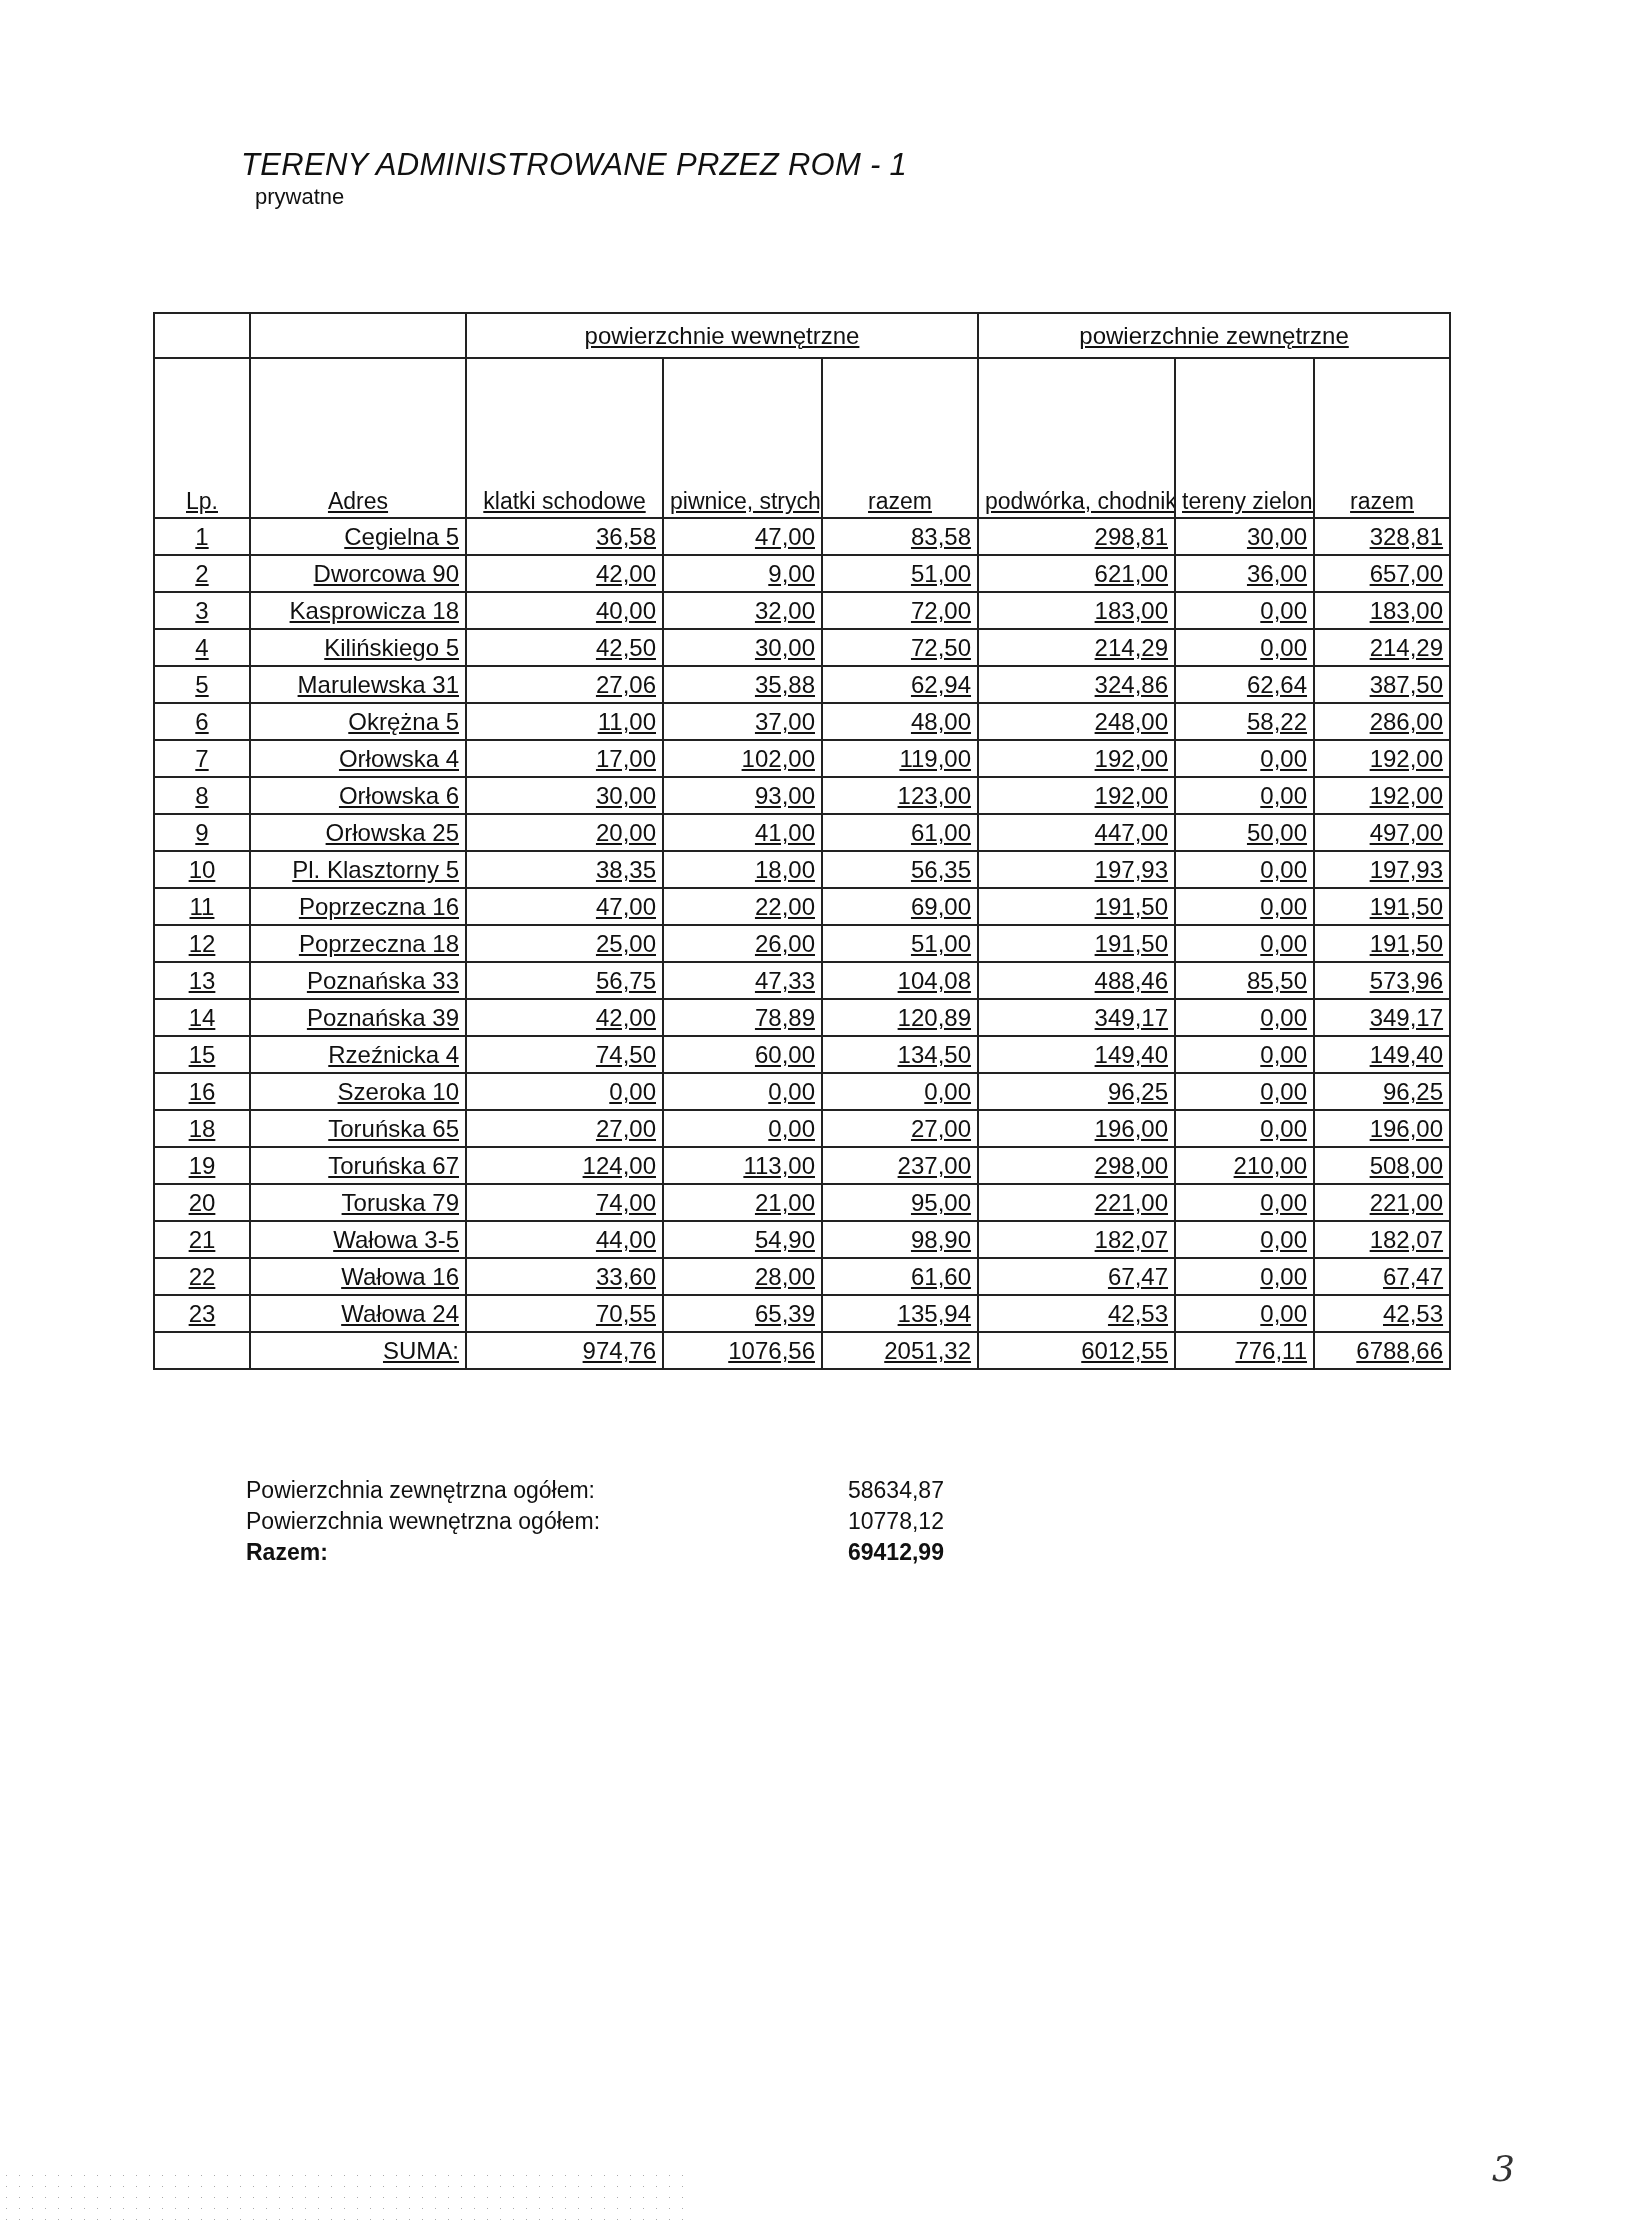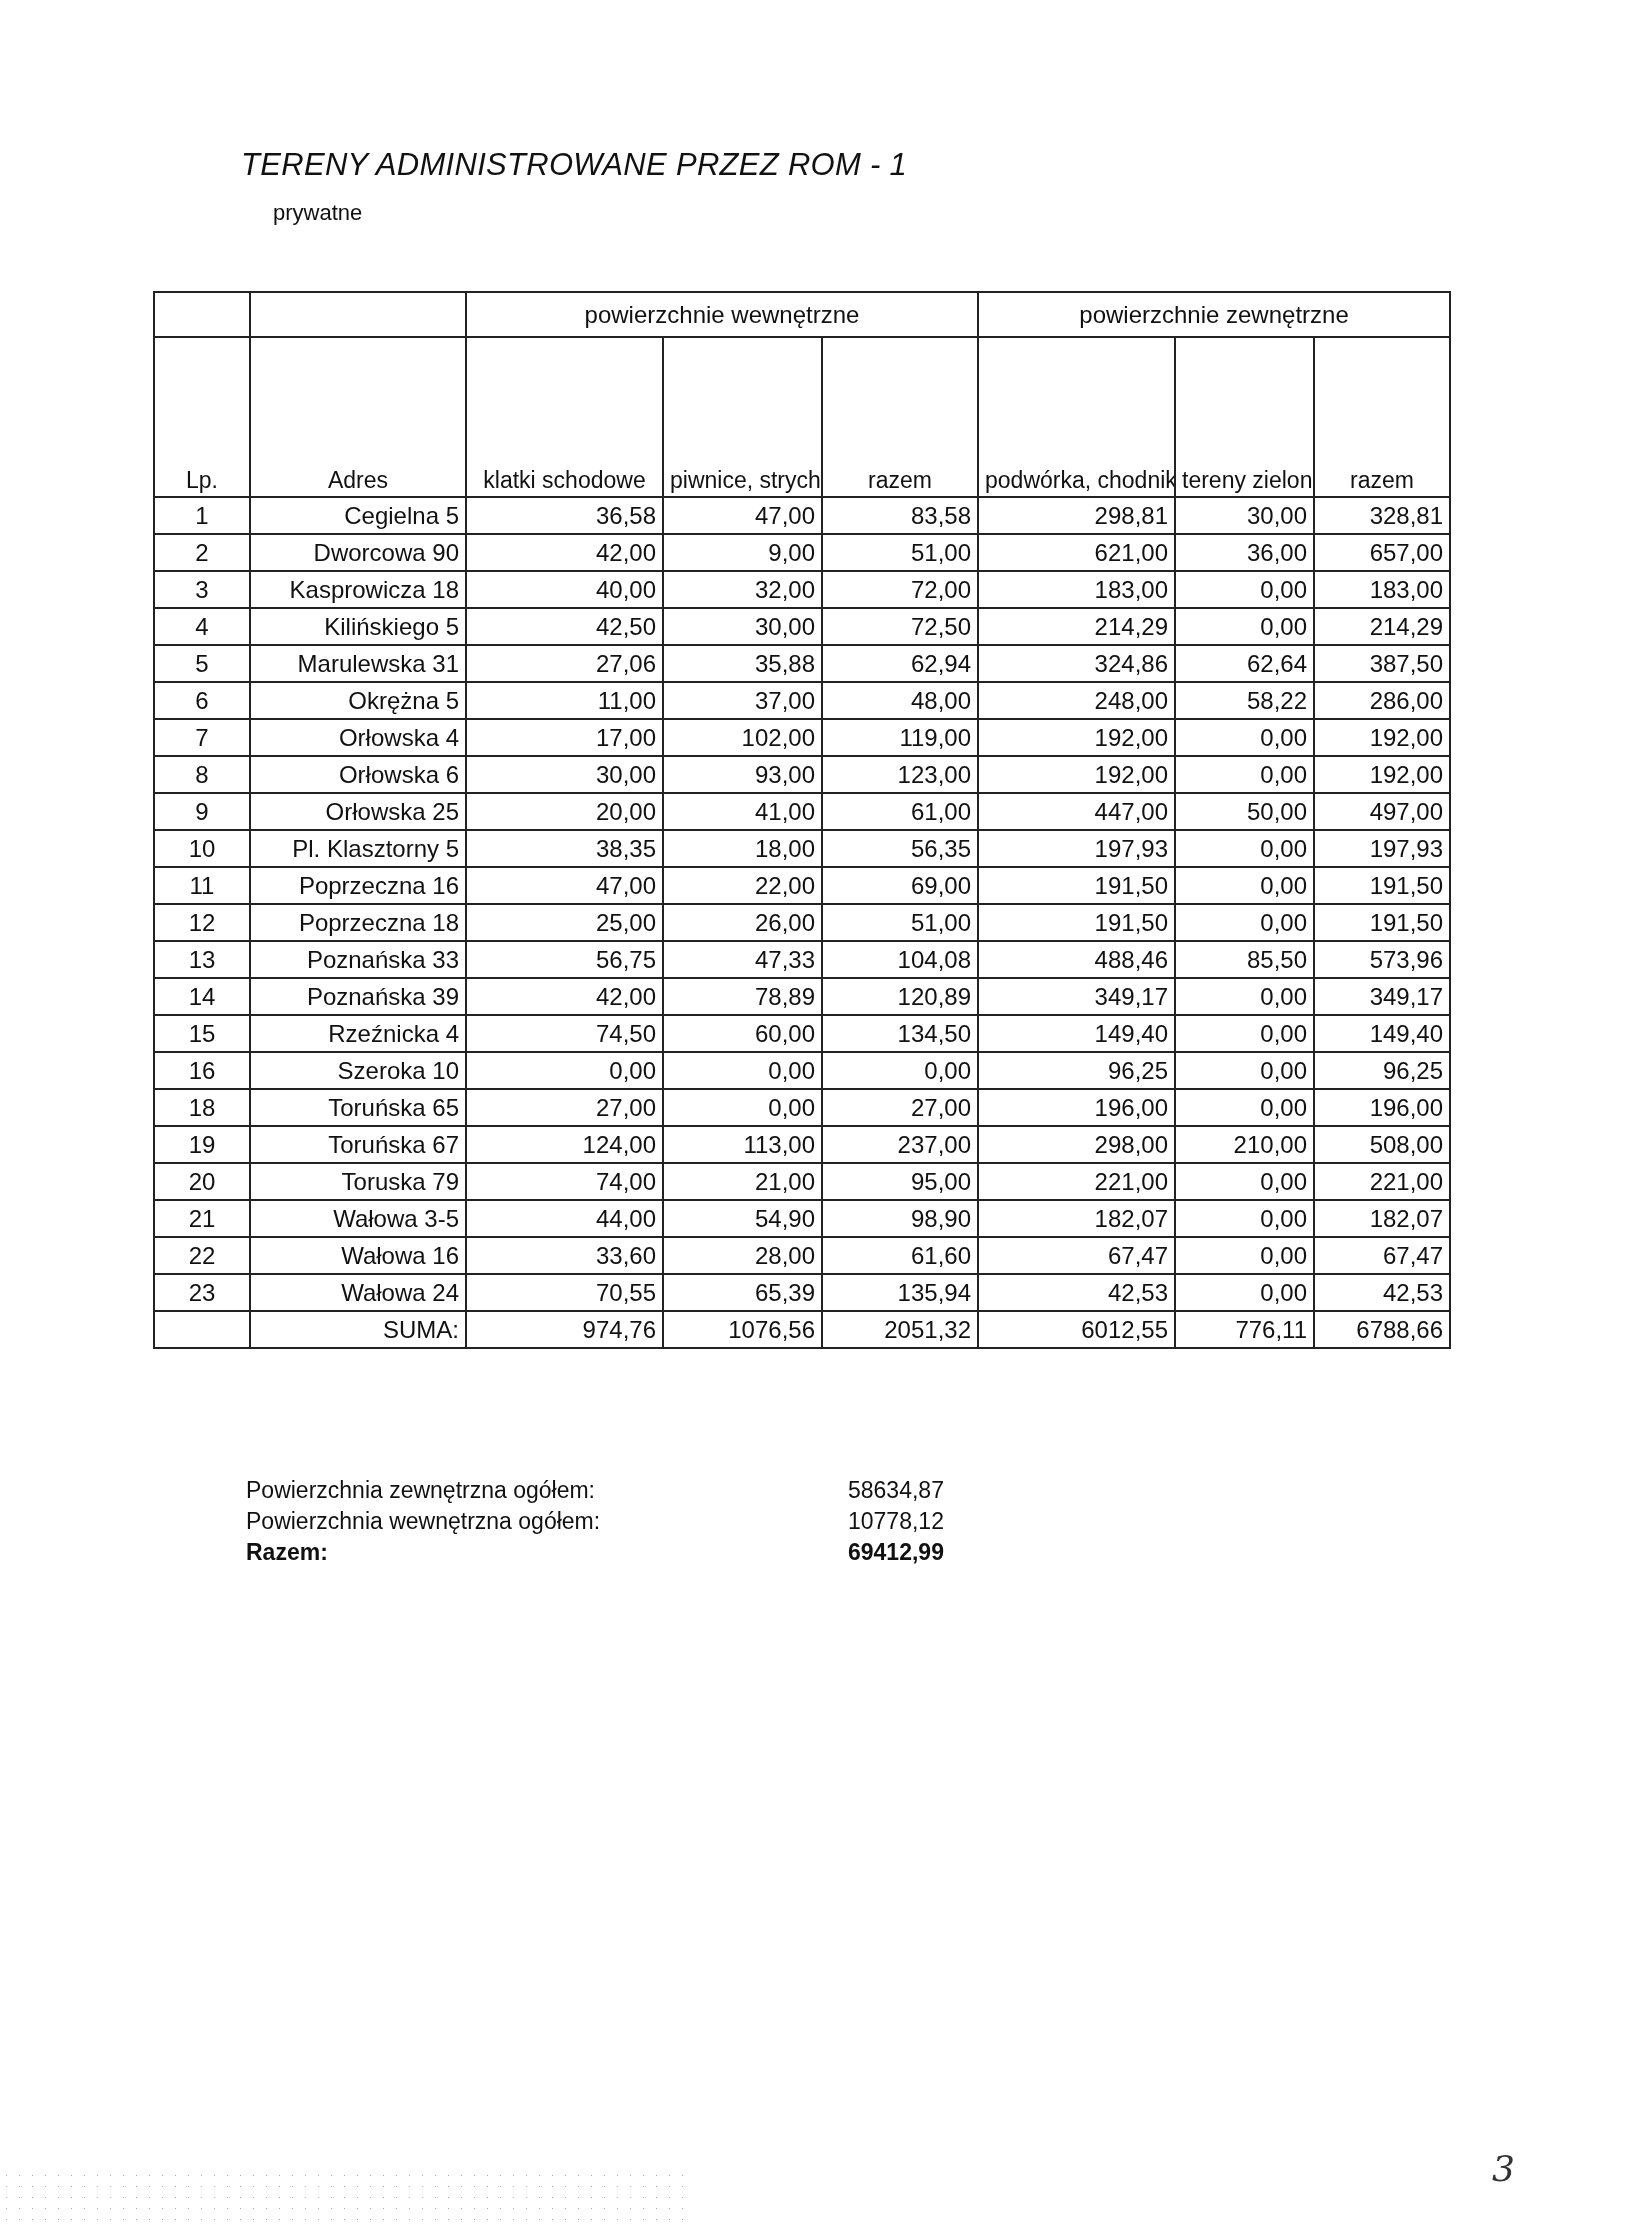--- a/index.html
+++ b/index.html
@@ -5,26 +5,27 @@
   html, body { margin: 0; padding: 0; background: #ffffff; }
   body {
     width: 1647px; height: 2229px; position: relative; overflow: hidden;
     font-family: "Liberation Sans", sans-serif; color: #111;
   }
   .title {
     position: absolute; left: 241px; top: 147px;
     font-size: 31px; font-style: italic; letter-spacing: 0.3px;
   }
   .subtitle {
-    position: absolute; left: 255px; top: 200px; font-size: 22px; margin-left: 18px;
+    position: absolute; left: 255px; top: 184px; font-size: 22px;
   }
   table.main {
-    position: absolute; left: 153px; top: 291px;
+    position: absolute; left: 153px; top: 312px;
     width: 1296px; border-collapse: collapse; table-layout: fixed;
     font-size: 24px;
+    text-decoration: underline;
   }
   table.main td, table.main th {
     border: 2px solid #222; padding: 0 6px; font-weight: normal;
     overflow: hidden; white-space: nowrap;
   }
   .hgroup td { height: 43px; text-align: center; font-size: 24px; }
   .hcols td {
     height: 158px; text-align: center; vertical-align: bottom;
     white-space: normal; line-height: 32px; font-size: 23px; padding-bottom: 4px; margin-left: 7px;
   }

